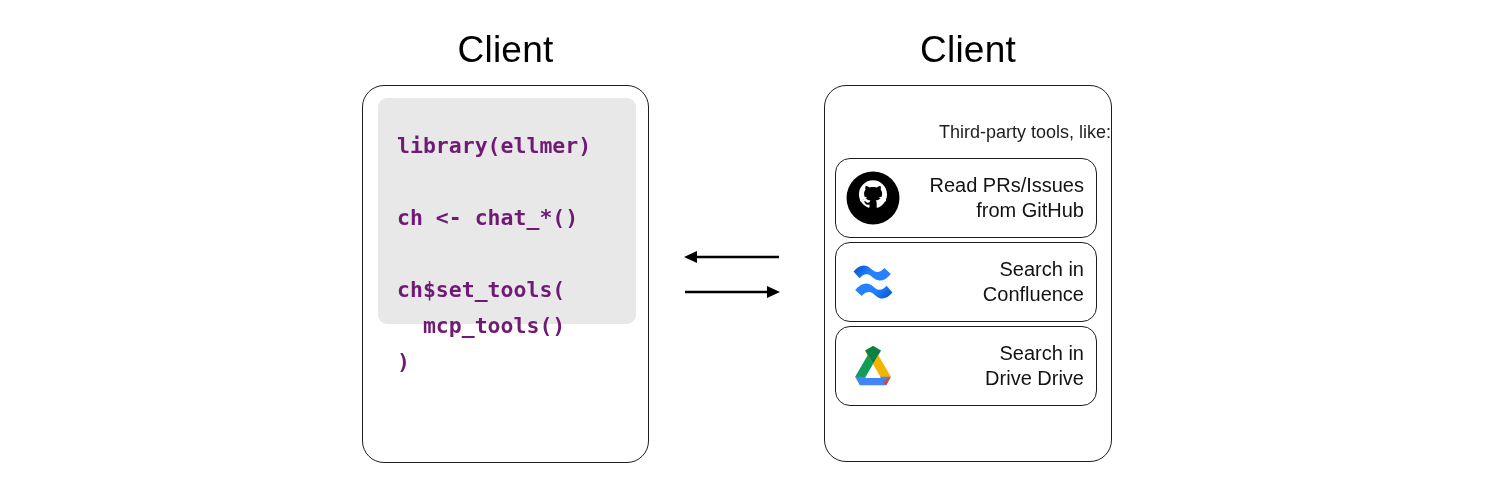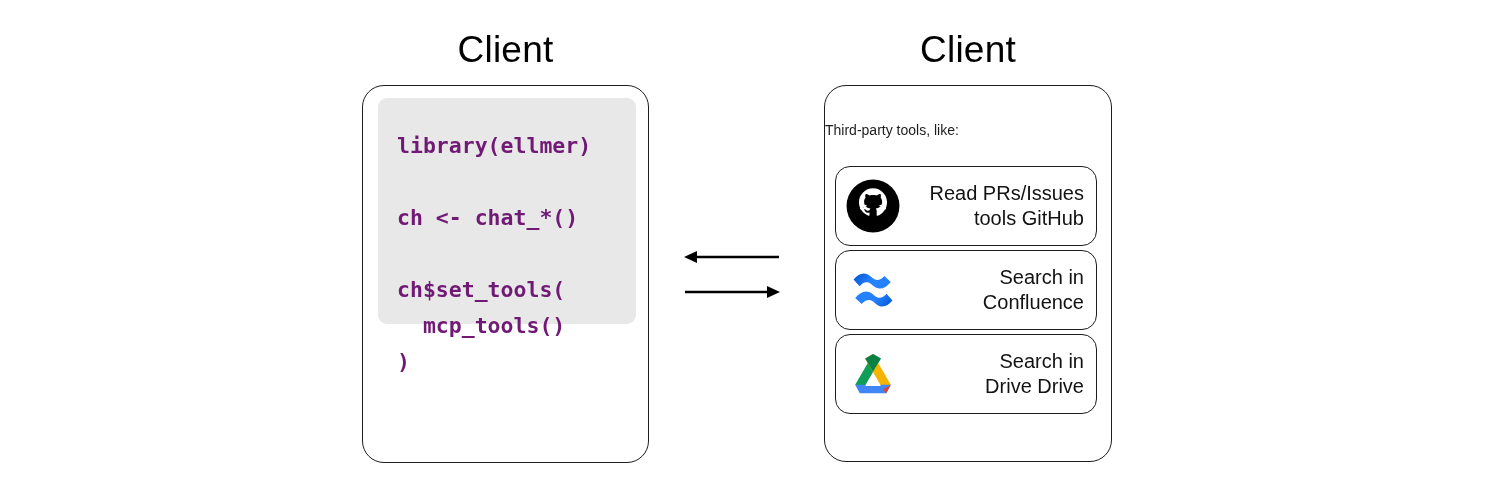--- a/index.html
+++ b/index.html
@@ -88,32 +88,32 @@
     white-space: pre;
     letter-spacing: 0px;
   }
 
   
   #tools-caption {
     position: absolute;
     left: 0;
     top: 36px;
     width: 100%;
-    text-align: left;
-    font-size: 14px;
+    text-align: right;
+    font-size: 18px;
     font-weight: 400;
     color: #1d1d1d;
     font-family: "Liberation Sans", sans-serif;
     white-space: nowrap;
   }
 
   #tool-list {
     position: absolute;
     left: 10px;
-    top: 80px;
+    top: 72px;
     width: 262px;
   }
 
   .tool-card {
     position: relative;
     height: 80px;
     margin-bottom: 4px;
     border: 1.7px solid #1d1d1d;
     border-radius: 15px;
     background: #ffffff;
@@ -177,21 +177,21 @@
         <svg class="tool-icon" viewBox="0 0 100 100">
           <circle cx="50" cy="50" r="49" fill="#000000"></circle>
           <path fill="#ffffff" d="M50 17c-14.4 0-26 11.7-26 26.1 0 11.5 7.4 21.3 17.8 24.8 1.3.2 1.8-.6 1.8-1.3v-4.5c-7.2 1.6-8.8-3.5-8.8-3.5-1.2-3-2.9-3.8-2.9-3.8-2.4-1.6.2-1.6.2-1.6 2.6.2 4 2.7 4 2.7 2.3 4 6.1 2.8 7.6 2.2.2-1.7.9-2.9 1.7-3.5-5.8-.7-11.9-2.9-11.9-12.9 0-2.9 1-5.2 2.7-7-.3-.7-1.2-3.3.3-6.9 0 0 2.2-.7 7.2 2.7 2.1-.6 4.3-.9 6.5-.9s4.4.3 6.5.9c5-3.4 7.2-2.7 7.2-2.7 1.4 3.6.5 6.2.3 6.9 1.7 1.8 2.7 4.1 2.7 7 0 10-6.1 12.2-11.9 12.8 1 .8 1.8 2.5 1.8 5v7.4c0 .7.5 1.6 1.8 1.3C68.6 64.4 76 54.6 76 43.1 76 28.7 64.4 17 50 17z"></path>
           <rect x="26" y="48" width="12" height="2.6" fill="#ffffff"></rect>
           <rect x="62" y="48" width="12" height="2.6" fill="#ffffff"></rect>
           <rect x="26" y="53.5" width="12" height="2.6" fill="#ffffff"></rect>
           <rect x="62" y="53.5" width="12" height="2.6" fill="#ffffff"></rect>
         </svg>
         <div class="tool-label">
           <span>Read PRs/Issues</span><br>
-          <span>tools GitHub</span>
+          <span>from GitHub</span>
         </div>
       </div>
 
       <div class="tool-card">
         <svg class="tool-icon" viewBox="0 0 100 100">
           <defs>
             <linearGradient id="cfgrad1" x1="0%" y1="0%" x2="100%" y2="30%">
               <stop offset="0%" stop-color="#0052cc"></stop>
               <stop offset="55%" stop-color="#2681ff"></stop>
               <stop offset="100%" stop-color="#2681ff"></stop>

